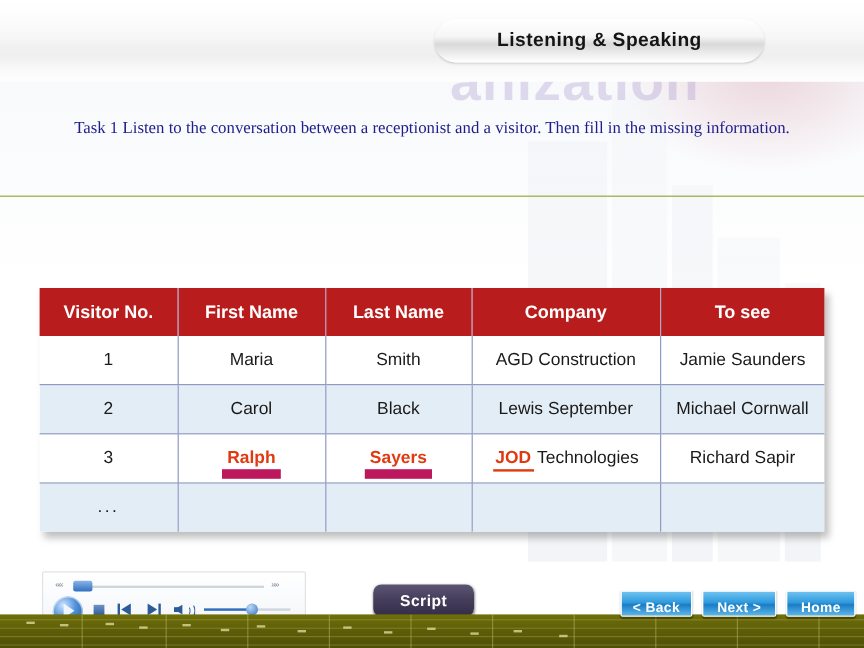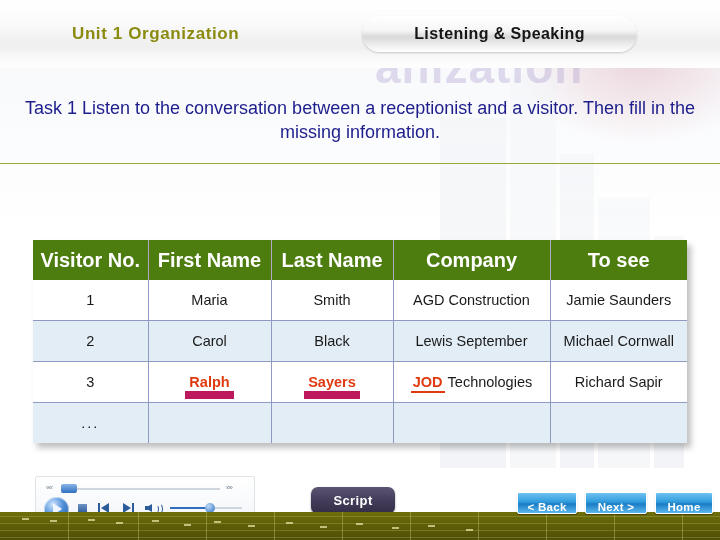--- a/index.html
+++ b/index.html
@@ -115,24 +115,24 @@
     letter-spacing: .4px;
     white-space: nowrap;
   }
 
   
   .instruction {
     position: absolute;
     left: 18px; top: 96px;
     width: 684px;
     text-align: center;
-    font-size: 18px;
+    font-size: 14px;
     line-height: 24px;
     color: #1d1d8c;
-    font-family: Liberation Sans, sans-serif;
+    font-family: Liberation Serif, serif;
   }
   .rule {
     position: absolute;
     left: 0; top: 163px;
     width: 720px; height: 1px;
     background: #9aa83a;
   }
 
   
   .vis-title {
@@ -159,23 +159,23 @@
     table-layout: fixed;
   }
   table.visitors col.c0 { width: 115px; }
   table.visitors col.c1 { width: 123px; }
   table.visitors col.c2 { width: 122px; }
   table.visitors col.c3 { width: 157px; }
   table.visitors col.c4 { width: 137px; }
 
   table.visitors thead th {
     height: 38px;
-    background: #4d7c0f;
+    background: #b91c1c;
     color: #ffffff;
-    font-size: 20px;
+    font-size: 15px;
     font-weight: bold;
     text-align: center;
     border-right: 1px solid #b2a6c9;
     font-family: "Liberation Sans", sans-serif;
   }
   table.visitors thead th:last-child { border-right: none; margin-left: 45px; }
 
   table.visitors tbody td {
     height: 38px;
     text-align: center;
@@ -377,21 +377,20 @@
       <i class="b4"></i>
       <i class="b5"></i>
   </div>
   <div class="watermark">anization</div>
 
   <div class="header-bar">
     <div class="header-sheen"></div>
   </div>
 
 
-  <div class="unit-title">Unit 1  Organization</div>
 
   <div class="pill">
     <span>Listening &amp; Speaking</span>
   </div>
 
   <div class="instruction">Task 1 Listen to the conversation between a receptionist and a visitor. Then fill in the missing information.</div>
   <div class="rule"></div>
 
 
   <div class="table-wrap">

